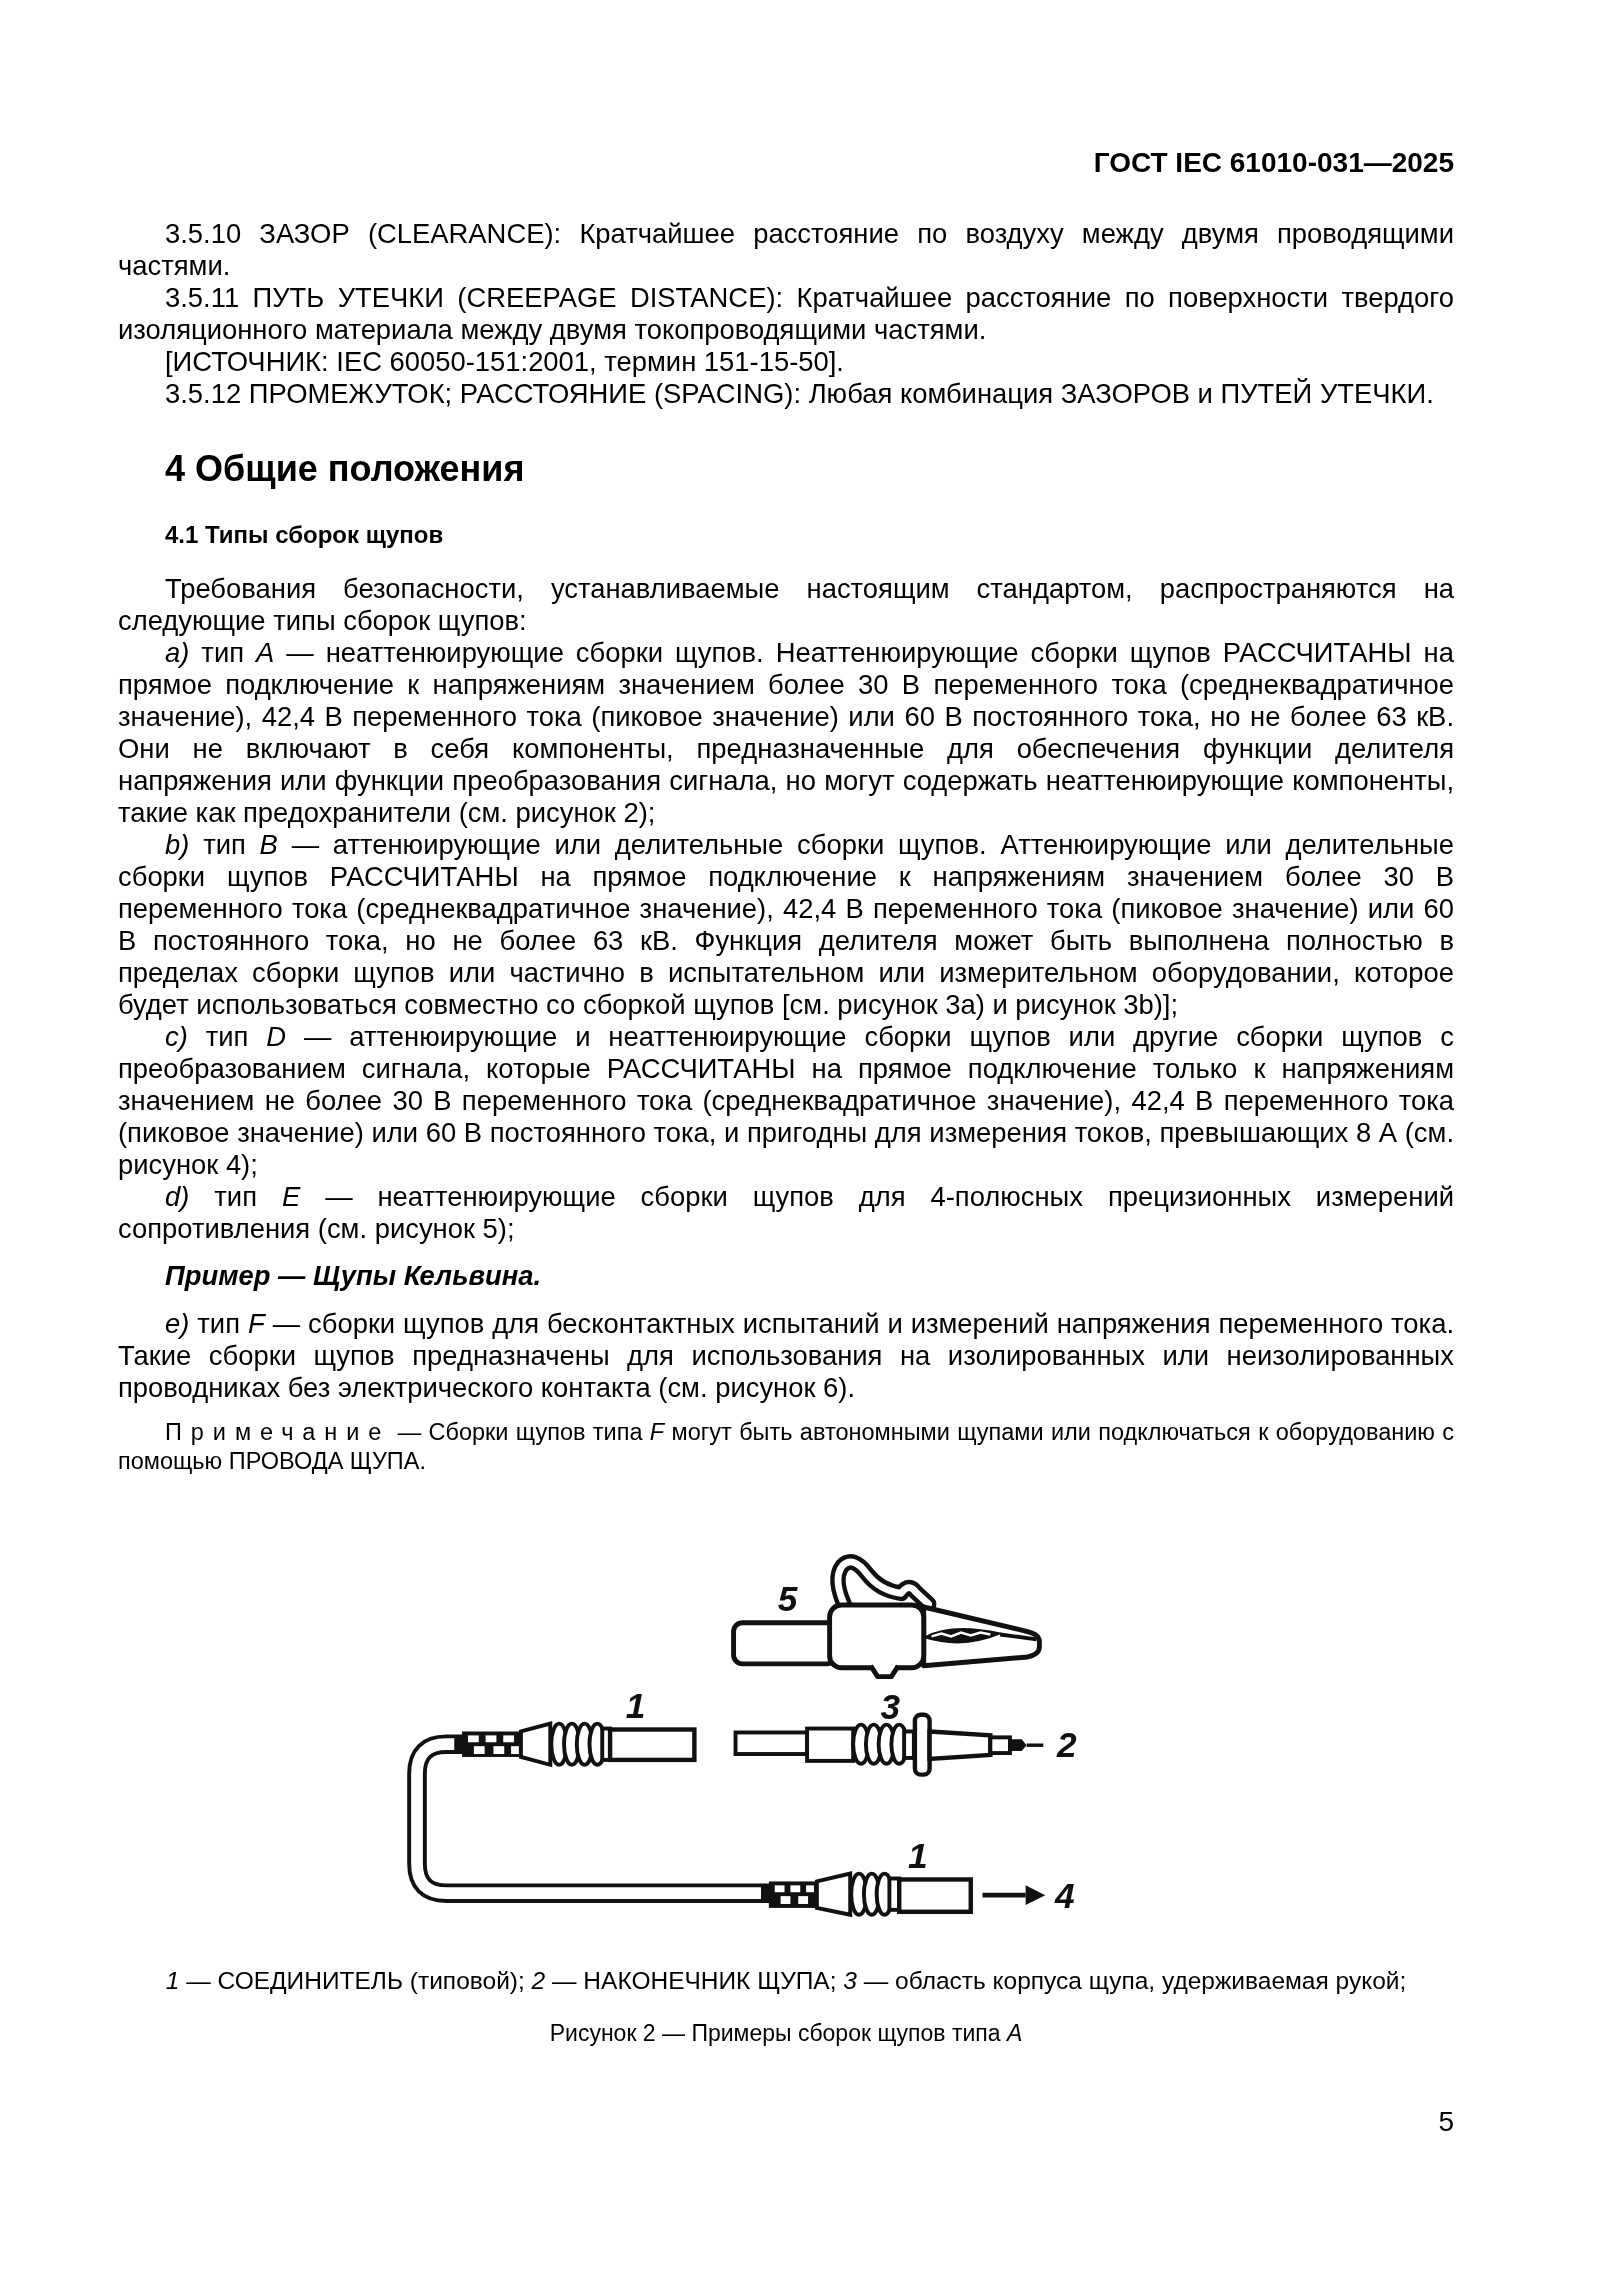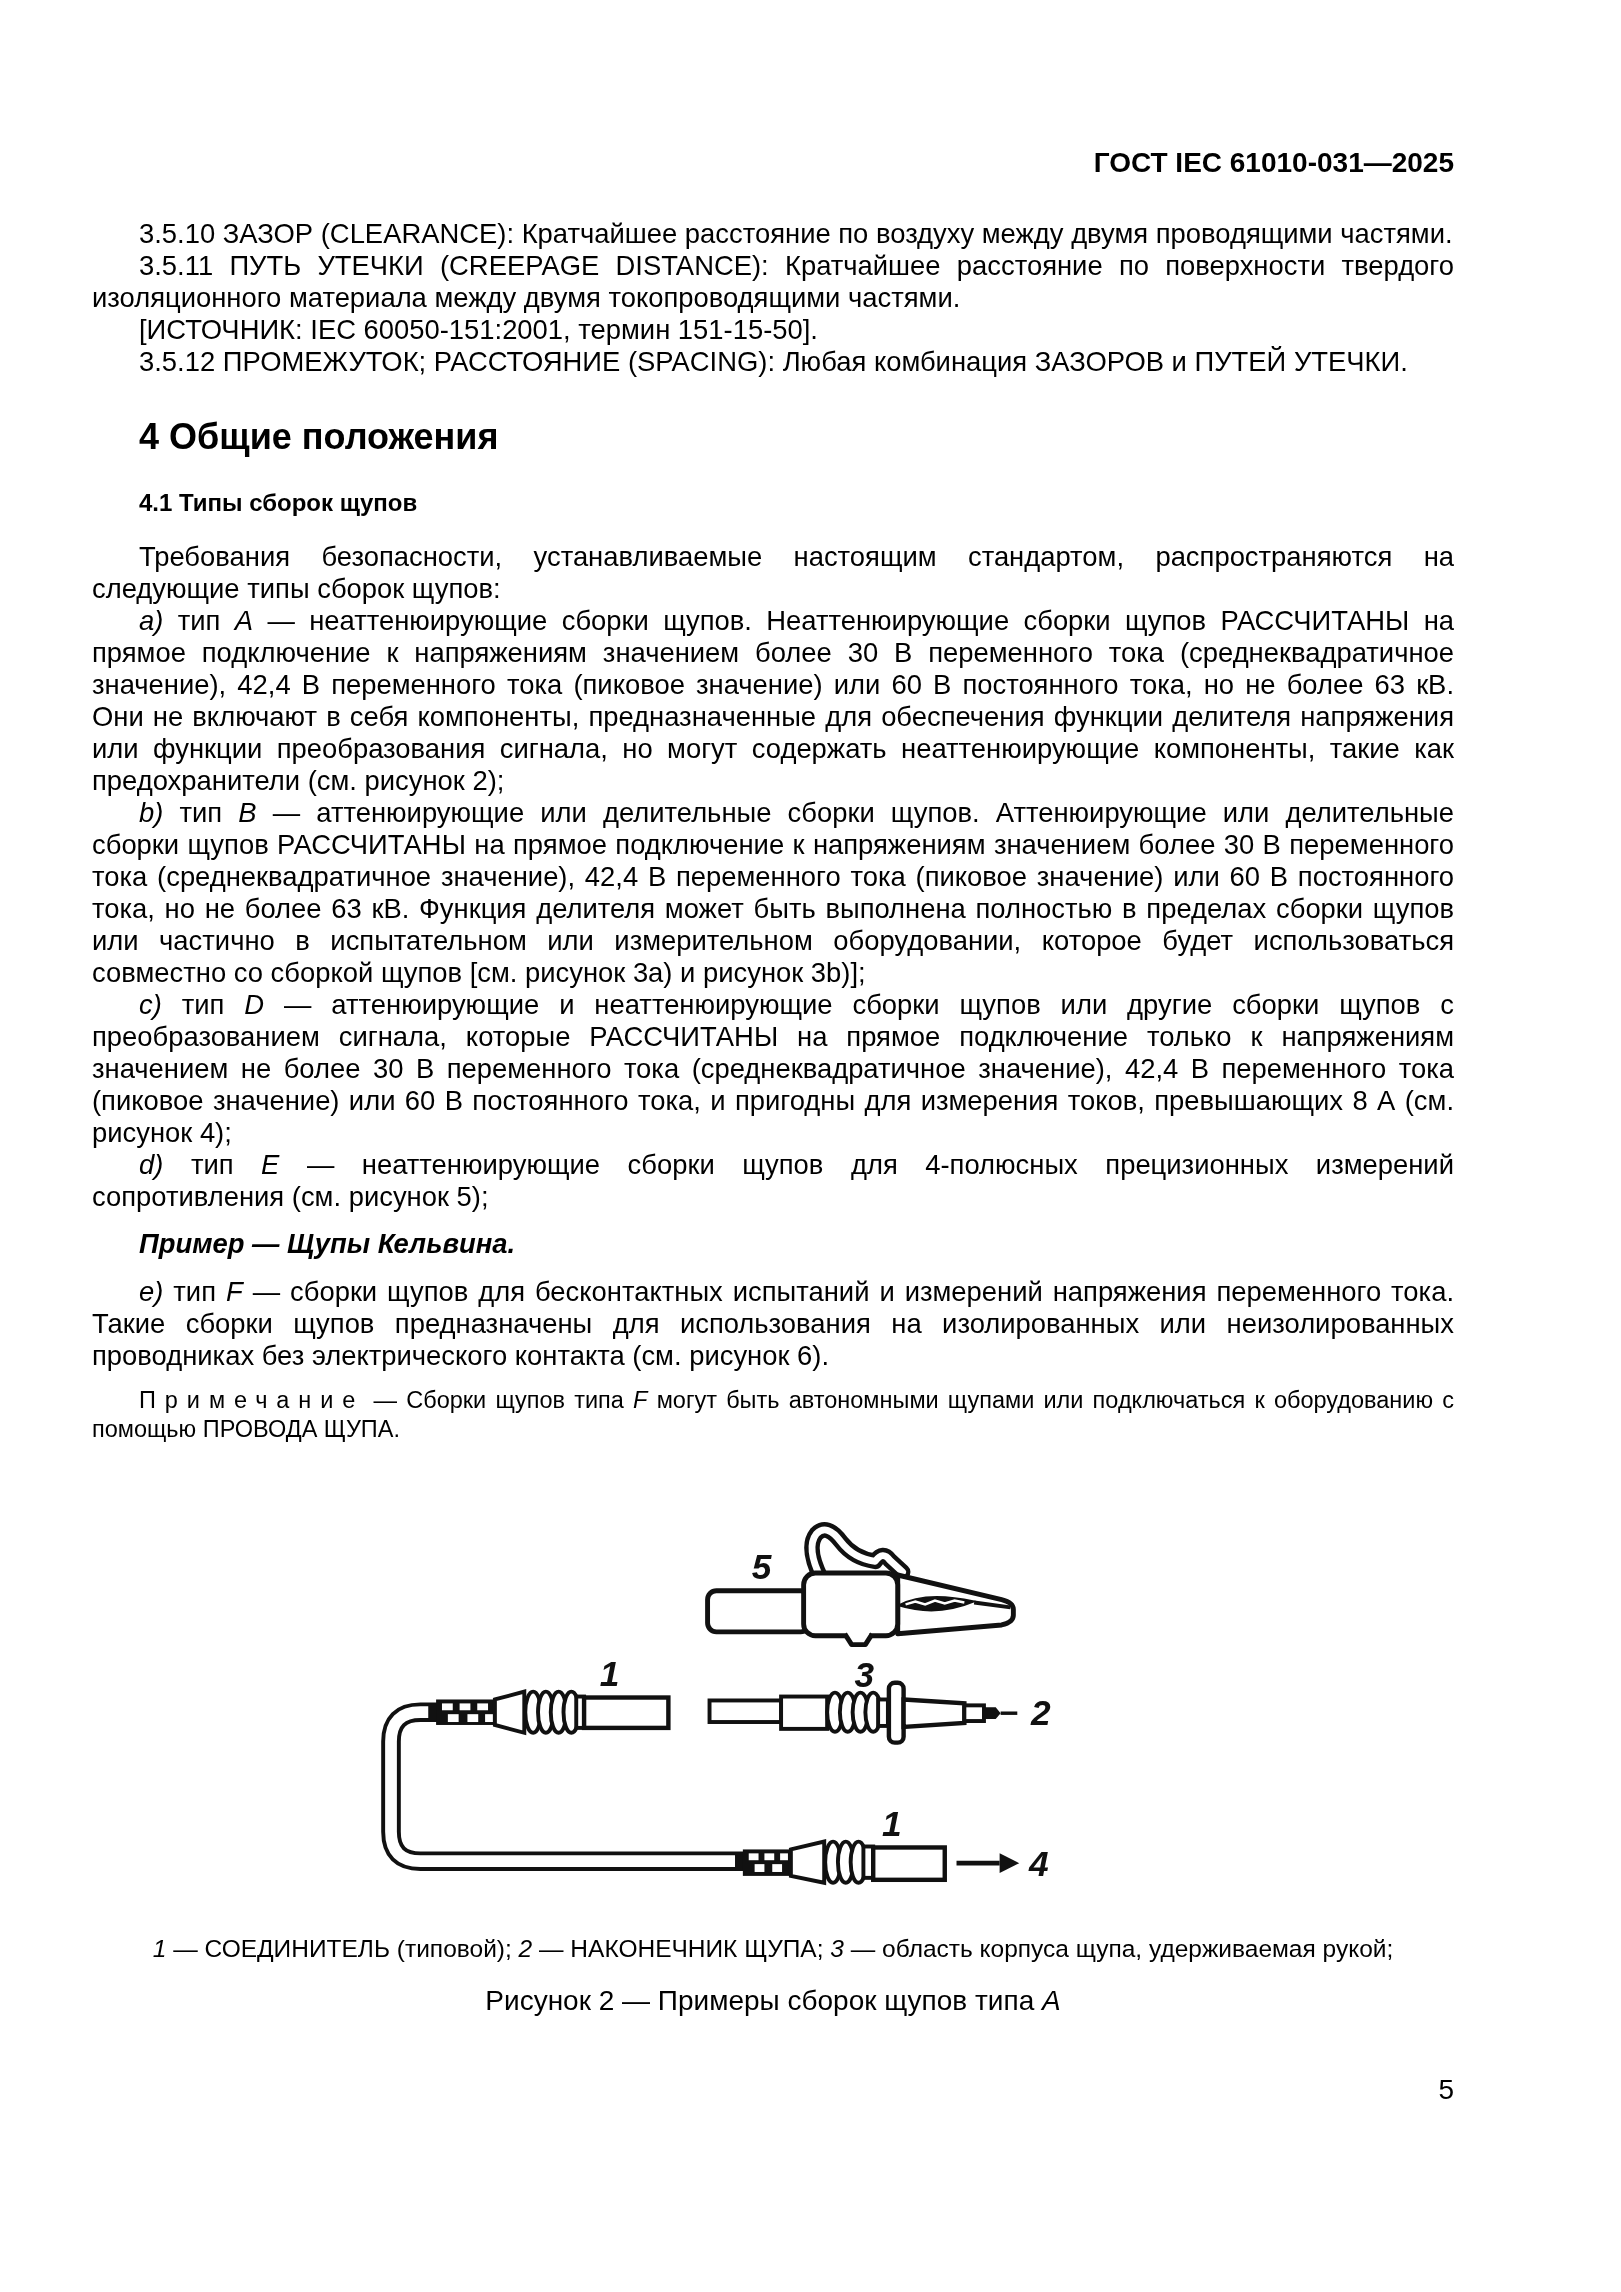--- a/index.html
+++ b/index.html
@@ -1,36 +1,36 @@
 <!DOCTYPE html>
 <html><head>
 <meta charset="utf-8">
 <style>
   html,body{margin:0;padding:0;}
   body{
     width:1621px;height:2293px;background:#ffffff;color:#000;
     font-family:"Liberation Sans",sans-serif;overflow:hidden;
   }
-  .page{box-sizing:border-box;width:1621px;height:2293px;padding:147px 167px 0 92px;}
+  .page{box-sizing:border-box;width:1621px;height:2293px;padding:147px 167px 0 118px;}
   .doc-code{text-align:right;font-weight:bold;font-size:28px;line-height:32px;}
   .bodytext{margin-top:39px;}
   .bodytext p{font-size:27.4px;line-height:32px;margin:0;text-align:justify;text-indent:47px;}
   .term-num{font-weight:normal;}
   .term-bold{font-weight:normal;margin-top:8px;}
   h1.sec{font-size:36px;line-height:43px;font-weight:bold;margin:37px 0 29px 0;text-indent:47px;}
   h2.sub{font-size:24px;line-height:32px;font-weight:bold;margin:0 0 21.6px 0;text-indent:47px;}
   .list-letter{font-style:italic;}
   i.tletter{font-style:italic;}
   p.example{font-weight:bold;font-style:italic;margin:15.7px 0 15.7px 0 !important;}
   p.note{font-size:23.5px;line-height:29px;margin-top:13.7px !important;}
   .note-label{letter-spacing:0.38em;}
   .figure-wrap{margin-top:33px;}
   .fig-caption{font-size:24.5px;line-height:35px;text-align:center;margin-top:7px;}
   .fig-caption i{font-style:italic;}
-  .fig-title{font-size:28px;line-height:32px;text-align:center;margin-top:19.6px;}
+  .fig-title{font-size:23px;line-height:32px;text-align:center;margin-top:19.6px;}
   .page-number{text-align:right;font-size:28px;margin-top:57px;}
   svg text.figlabel{font-family:"Liberation Sans",sans-serif;font-size:36px;font-weight:bold;font-style:italic;fill:#111;}
 </style>
 </head>
 <body>
 
 <div class="page">
 
   <div class="doc-code">ГОСТ IEC 61010-031—2025</div>
 

